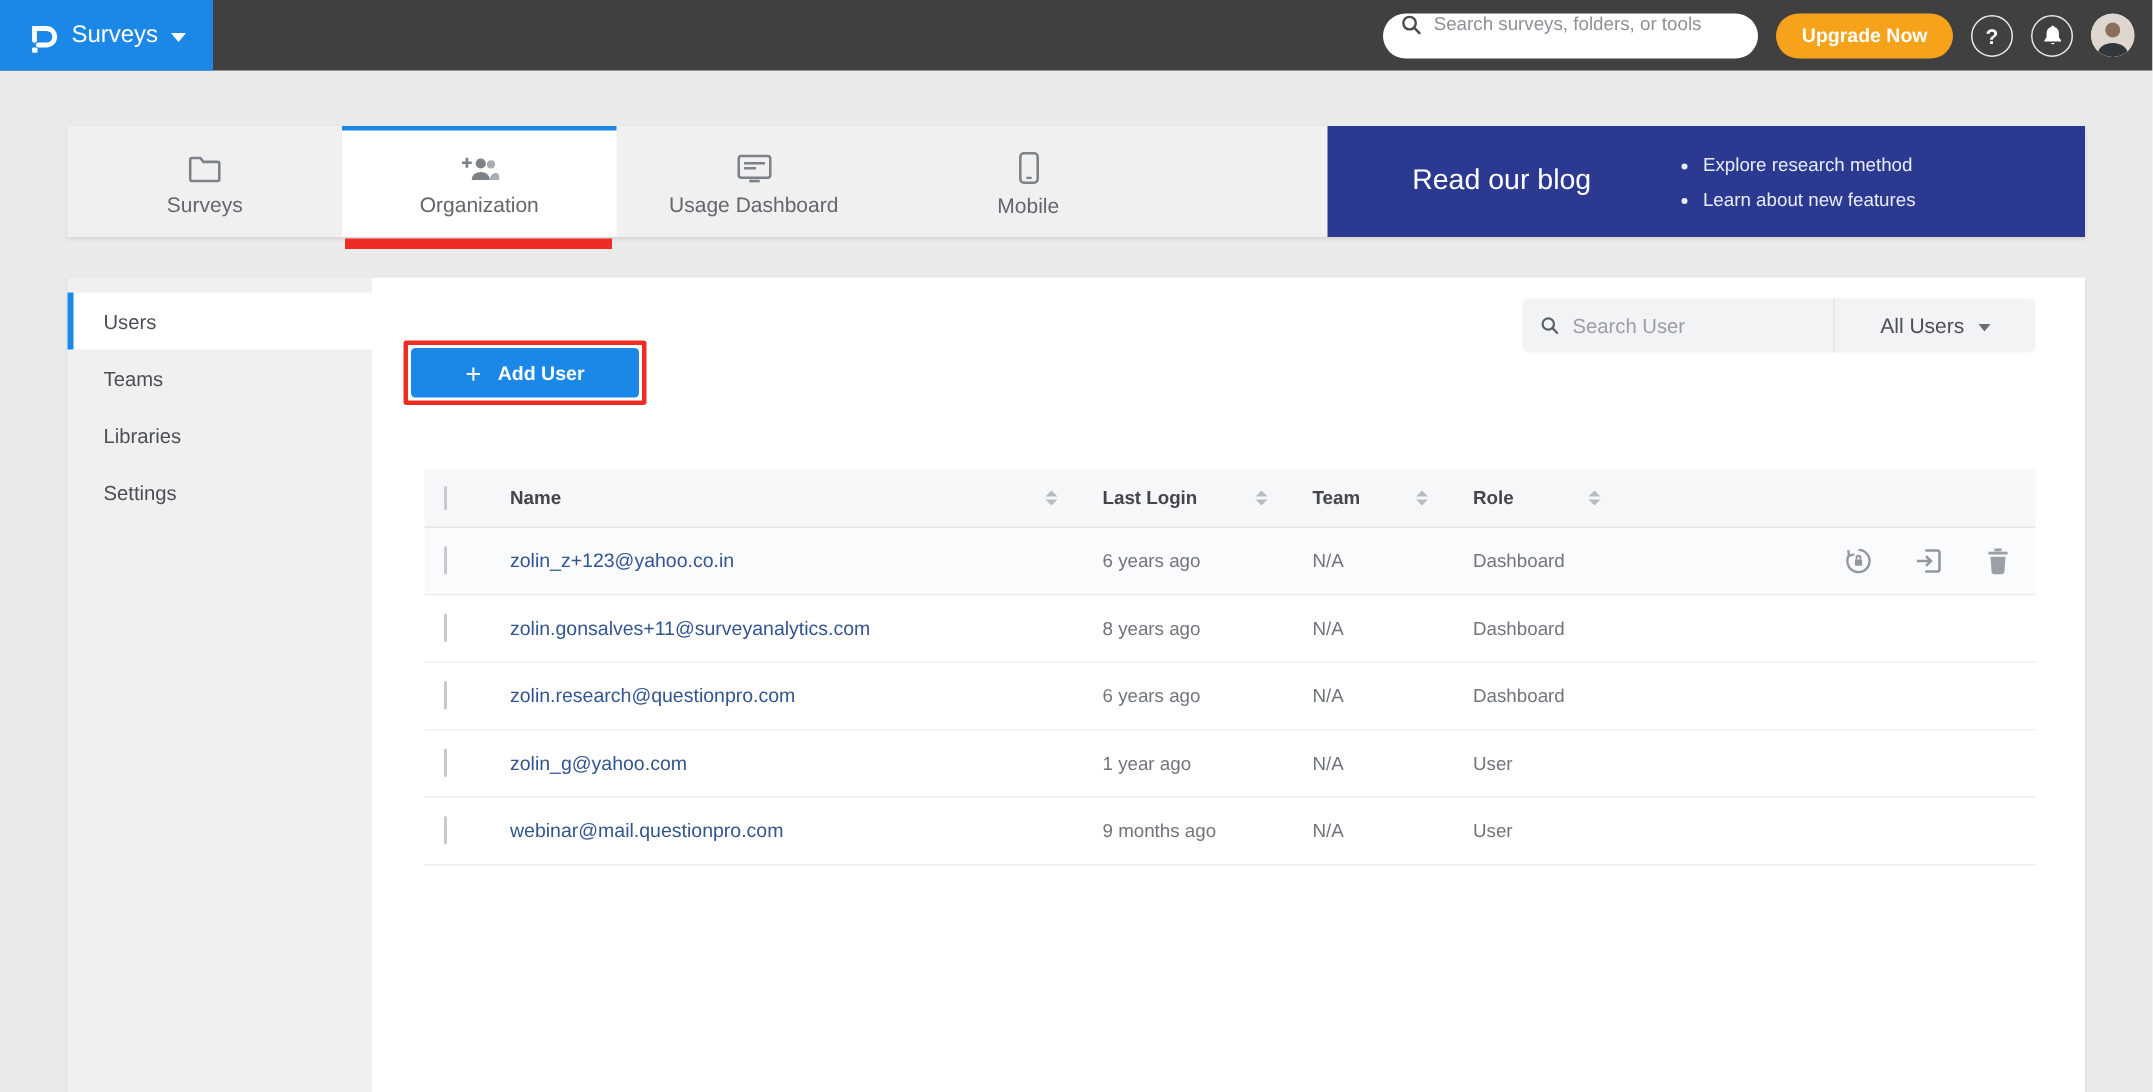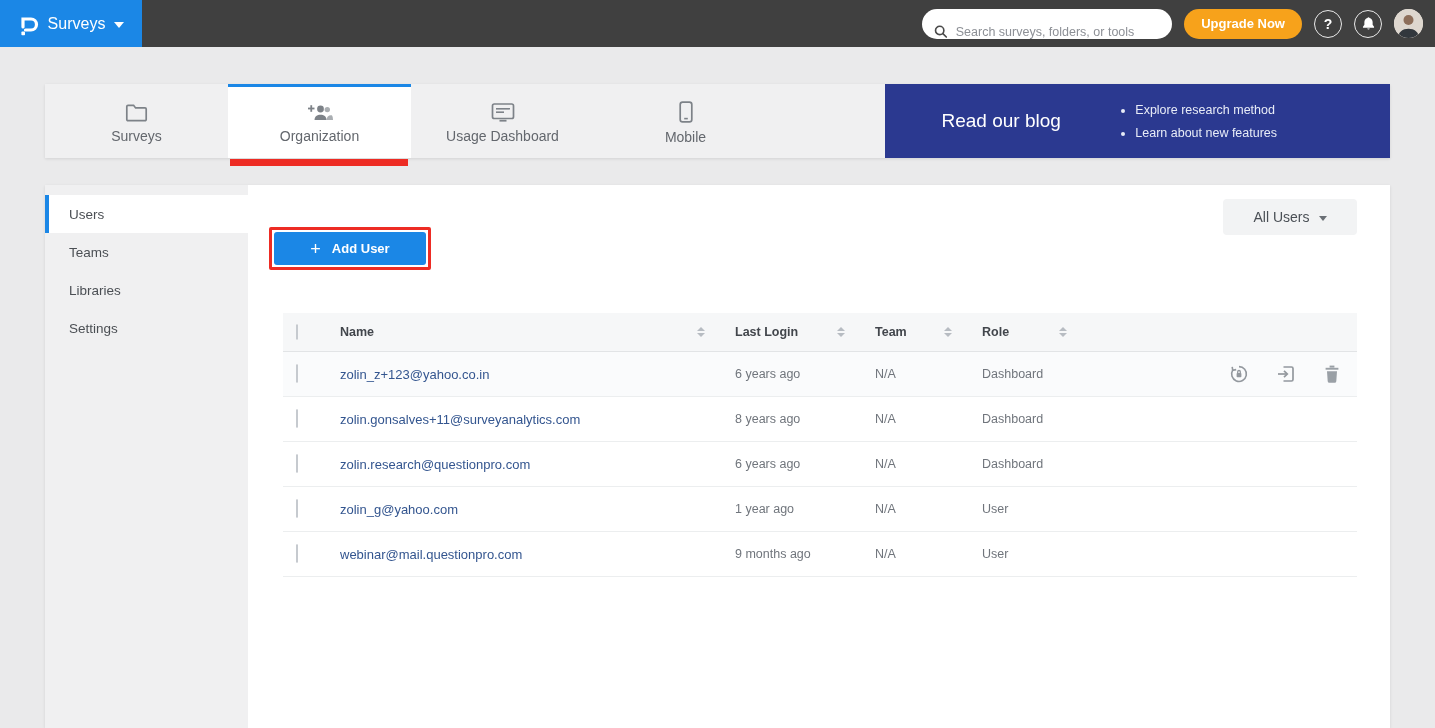--- a/index.html
+++ b/index.html
@@ -5,21 +5,21 @@
   * { margin:0; padding:0; box-sizing:border-box; }
   html,body { width:1435px; height:728px; overflow:hidden; }
   body { font-family:"Liberation Sans","DejaVu Sans",sans-serif; background:#eaeaeb; color:#42464c; }
 
   
   .topbar { height:47px; background:#404040; display:flex; align-items:center; justify-content:space-between; }
   .brand { width:142px; height:47px; background:#1b87e6; display:flex; align-items:center; justify-content:center; gap:9px; cursor:pointer; }
   .brand-label { color:#fff; font-size:16px; }
   .caret-down-white { width:0; height:0; border-left:5px solid transparent; border-right:5px solid transparent; border-top:6px solid #fff; margin-top:2px; }
   .topbar-right { display:flex; align-items:center; gap:12px; padding-right:12px; }
-  .global-search { width:250px; height:30px; background:#fff; border-radius:15px; display:flex; align-items:flex-end; padding:0 12px; gap:8px; }
+  .global-search { width:250px; height:30px; background:#fff; border-radius:15px; display:flex; align-items:flex-start; padding:0 12px; gap:8px; }
   .global-search input { border:none; outline:none; background:transparent; font-size:12.5px; color:#555; width:100%; font-family:inherit; }
   .global-search input::placeholder { color:#8d9096; }
   .upgrade-btn { height:30px; padding:0 17px; background:#f7a21b; border:none; border-radius:15px; color:#fff; font-size:13px; font-weight:bold; cursor:pointer; font-family:inherit; }
   .circle-btn { width:28px; height:28px; border-radius:50%; border:1.5px solid #e9e9e9; display:flex; align-items:center; justify-content:center; color:#fff; font-weight:bold; font-size:14px; cursor:pointer; }
   .avatar { width:29px; height:29px; border-radius:50%; overflow:hidden; background:#e8e3de; cursor:pointer; }
 
   
   .tabstrip { position:relative; margin:37px 45px 0 45px; height:74px; display:flex; background:#f0f0f1; box-shadow:0 1px 3px rgba(0,0,0,.10); }
   .tab { width:183px; display:flex; flex-direction:column; align-items:center; justify-content:center; gap:6px; cursor:pointer; border-top:3px solid transparent; }
   .tab .tab-label { font-size:14px; color:#63676d; }
@@ -166,20 +166,27 @@
       <span>Libraries</span>
     </div>
     <div class="side-item">
       <span>Settings</span>
     </div>
   </aside>
 
   <main class="main">
 
     <div class="search-filter">
+      <div class="user-search">
+        <svg class="ico" width="14" height="14" viewBox="0 0 15 15">
+          <circle cx="6.3" cy="6.3" r="4.6" fill="none" stroke="#5c6167" stroke-width="1.8"></circle>
+          <line x1="9.8" y1="9.8" x2="13.6" y2="13.6" stroke="#5c6167" stroke-width="1.8" stroke-linecap="round"></line>
+        </svg>
+        <input placeholder="Search User" style="">
+      </div>
       <div class="user-filter">
         <span>All Users</span>
         <span class="caret-down-dark"></span>
       </div>
     </div>
 
     <div class="add-user-annotation">
       <button class="add-user-btn">
         <span class="plus">+</span>
         <span>Add User</span>

